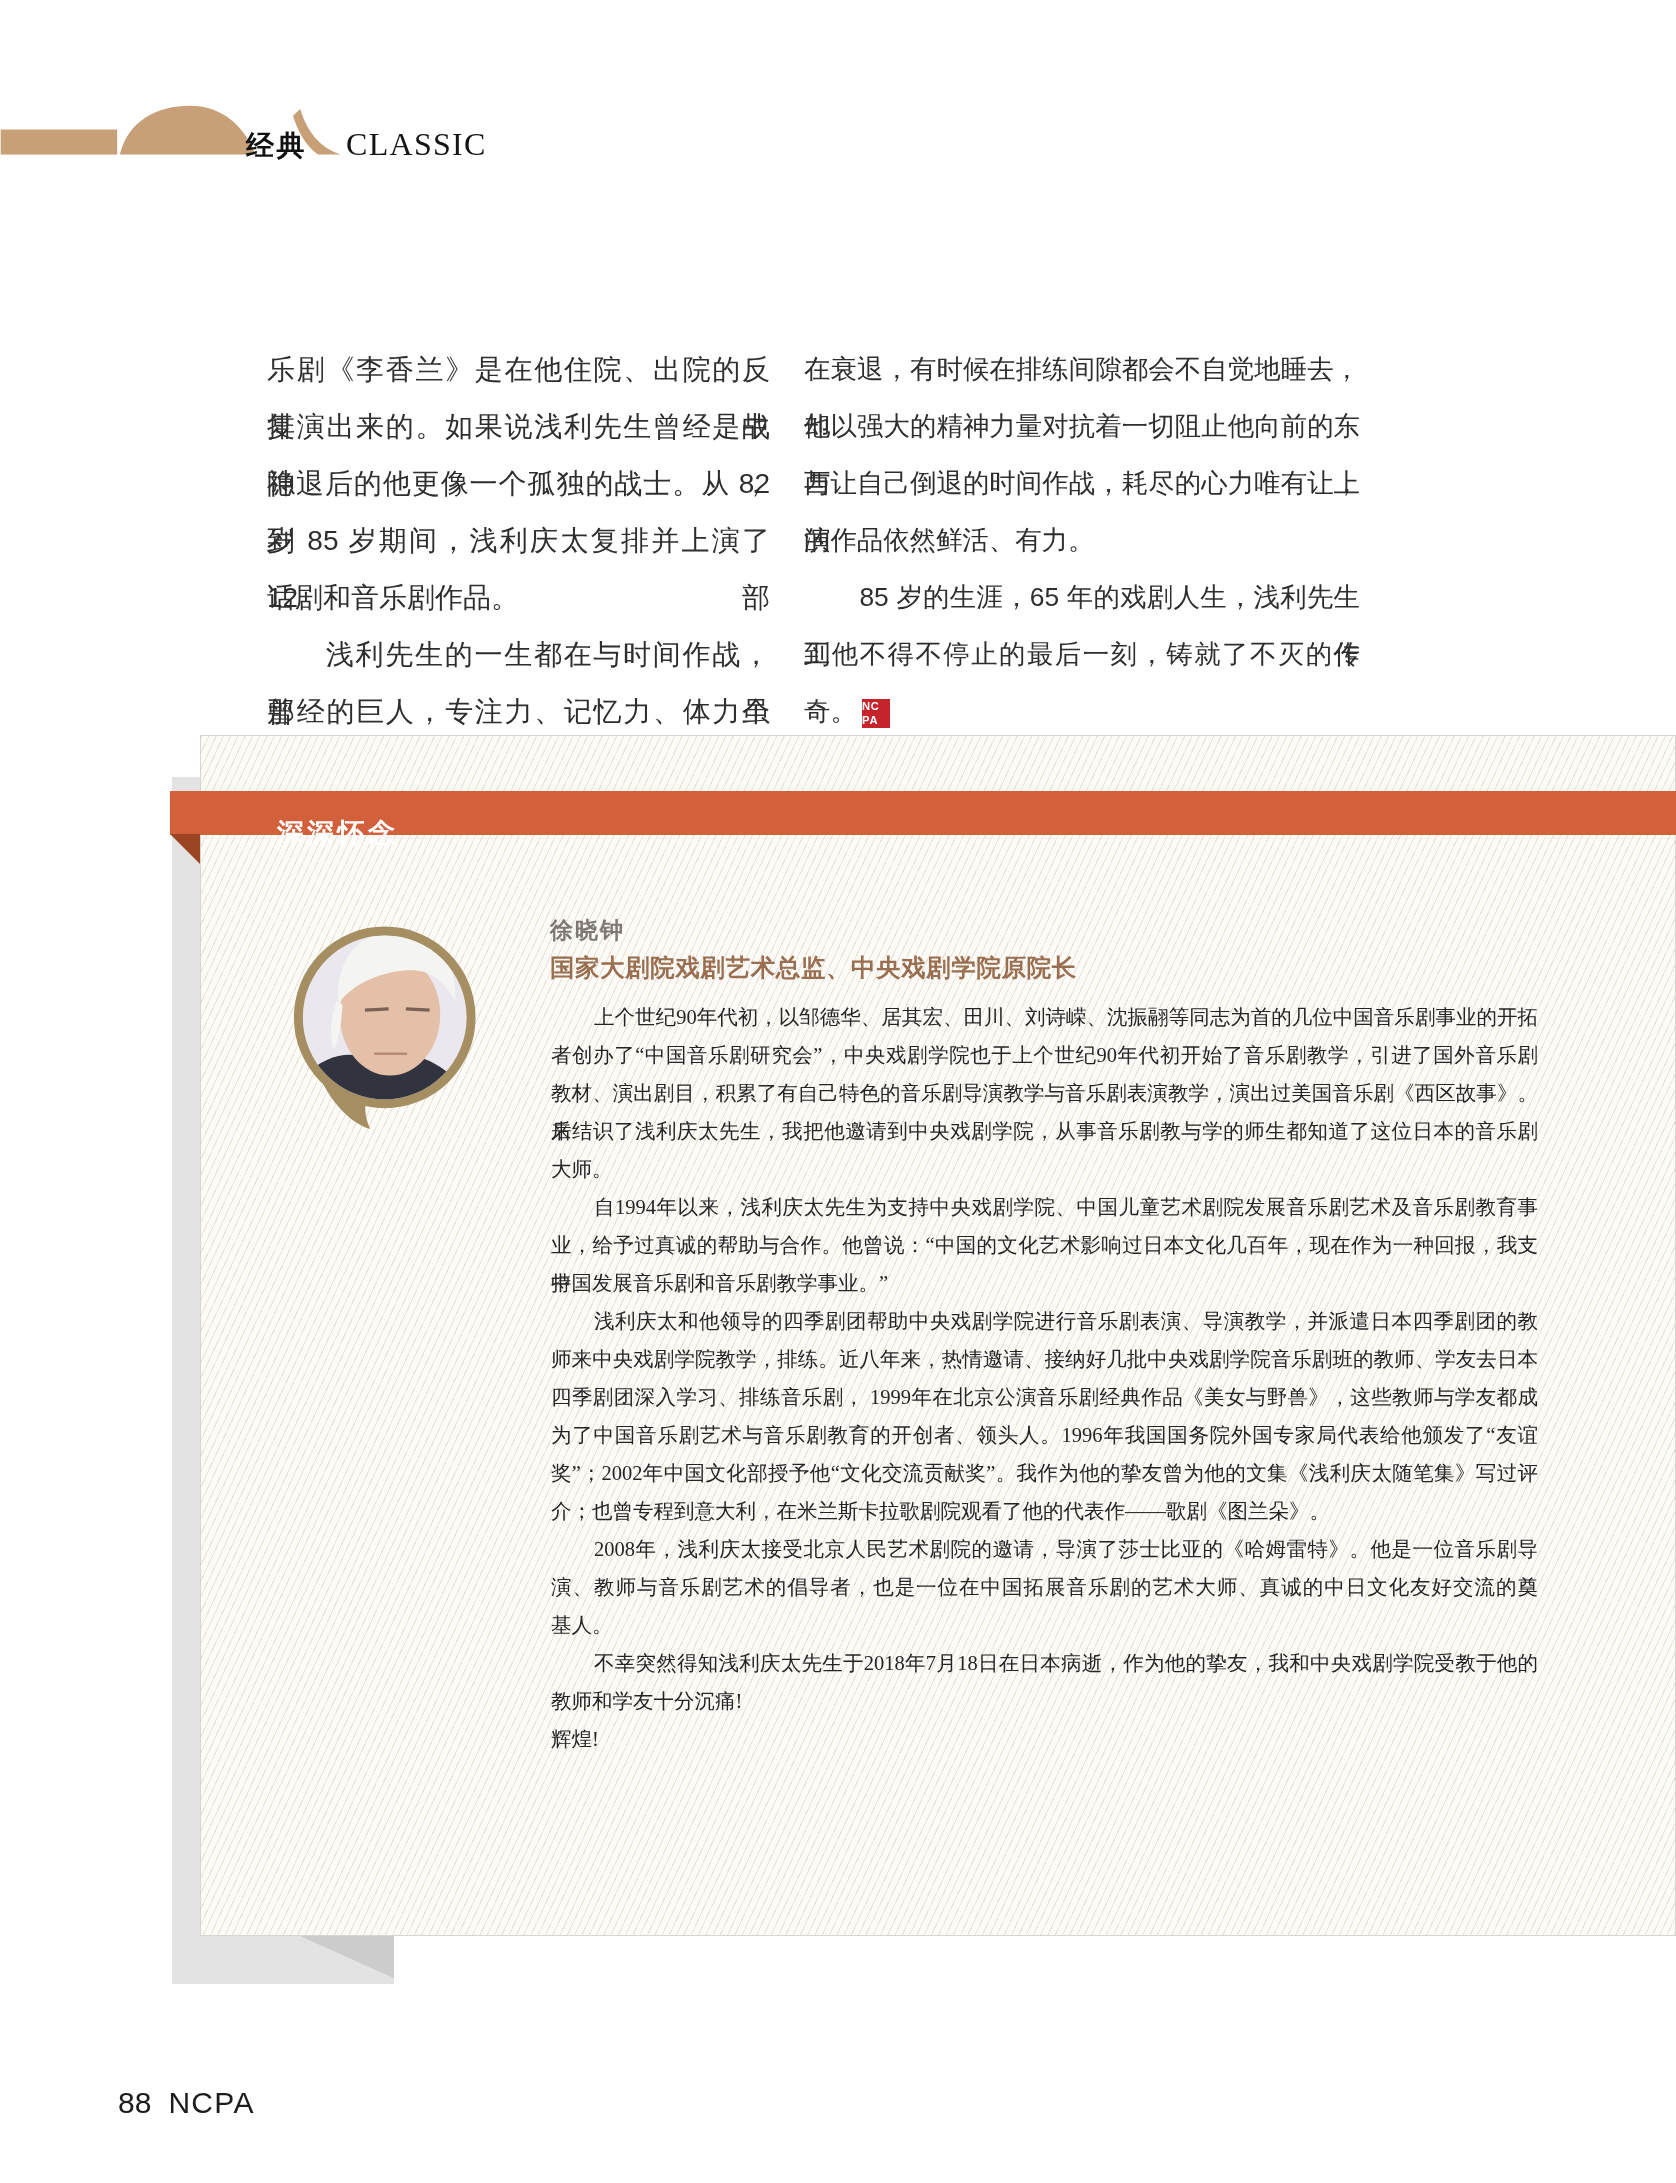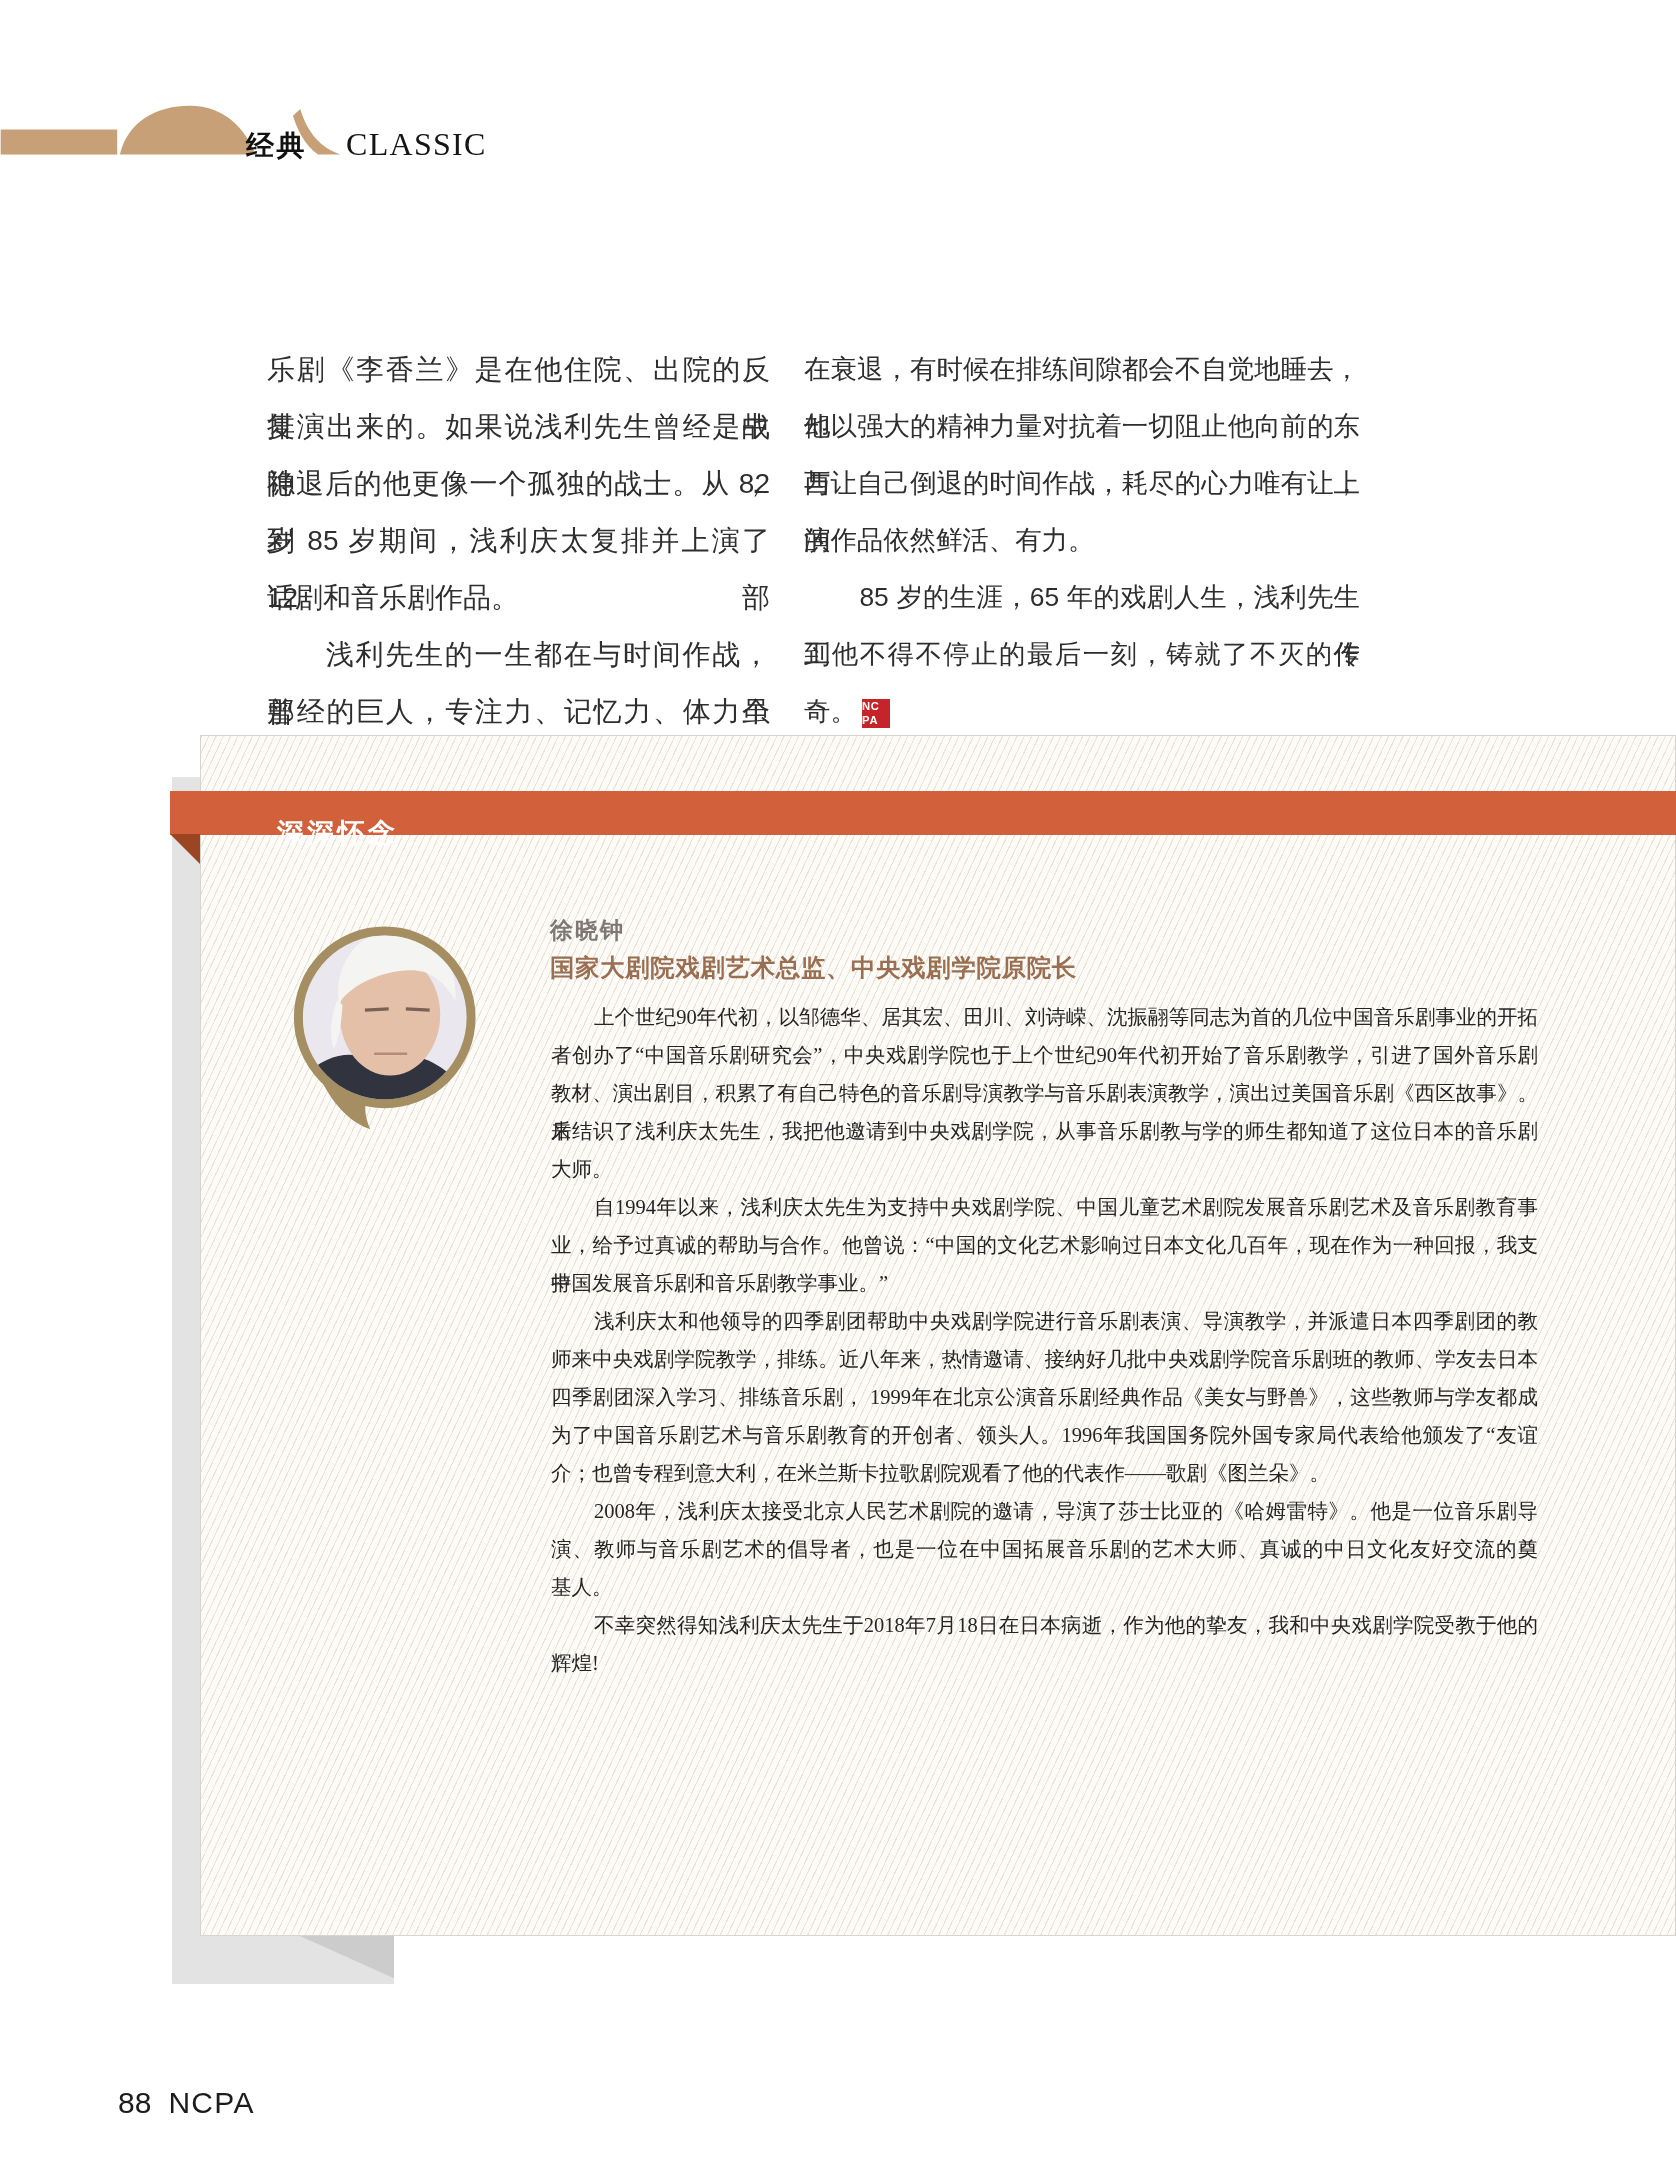--- a/index.html
+++ b/index.html
@@ -130,25 +130,27 @@
       <div class="memo-line">教材、演出剧目，积累了有自己特色的音乐剧导演教学与音乐剧表演教学，演出过美国音乐剧《西区故事》。后</div>
       <div class="memo-line">来结识了浅利庆太先生，我把他邀请到中央戏剧学院，从事音乐剧教与学的师生都知道了这位日本的音乐剧</div>
       <div class="memo-line lastline">大师。</div>
       <div class="memo-line ind">自1994年以来，浅利庆太先生为支持中央戏剧学院、中国儿童艺术剧院发展音乐剧艺术及音乐剧教育事</div>
       <div class="memo-line">业，给予过真诚的帮助与合作。他曾说：“中国的文化艺术影响过日本文化几百年，现在作为一种回报，我支持</div>
       <div class="memo-line lastline">中国发展音乐剧和音乐剧教学事业。”</div>
       <div class="memo-line ind">浅利庆太和他领导的四季剧团帮助中央戏剧学院进行音乐剧表演、导演教学，并派遣日本四季剧团的教</div>
       <div class="memo-line">师来中央戏剧学院教学，排练。近八年来，热情邀请、接纳好几批中央戏剧学院音乐剧班的教师、学友去日本</div>
       <div class="memo-line">四季剧团深入学习、排练音乐剧， 1999年在北京公演音乐剧经典作品《美女与野兽》，这些教师与学友都成</div>
       <div class="memo-line">为了中国音乐剧艺术与音乐剧教育的开创者、领头人。1996年我国国务院外国专家局代表给他颁发了“友谊</div>
+      <div class="memo-line">奖”；2002年中国文化部授予他“文化交流贡献奖”。我作为他的挚友曾为他的文集《浅利庆太随笔集》写过评</div>
       <div class="memo-line lastline">介；也曾专程到意大利，在米兰斯卡拉歌剧院观看了他的代表作——歌剧《图兰朵》。</div>
       <div class="memo-line ind">2008年，浅利庆太接受北京人民艺术剧院的邀请，导演了莎士比亚的《哈姆雷特》。他是一位音乐剧导</div>
       <div class="memo-line">演、教师与音乐剧艺术的倡导者，也是一位在中国拓展音乐剧的艺术大师、真诚的中日文化友好交流的奠</div>
       <div class="memo-line lastline">基人。</div>
       <div class="memo-line ind">不幸突然得知浅利庆太先生于2018年7月18日在日本病逝，作为他的挚友，我和中央戏剧学院受教于他的</div>
+      <div class="memo-line lastline">教师和学友十分沉痛!</div>
       <div class="memo-line lastline">辉煌!</div>
     </div>
 
   <div id="folio" class="abs">
     <span class="num">88</span><span class="brand">NCPA</span>
   </div>
 
 </div>
 
 

